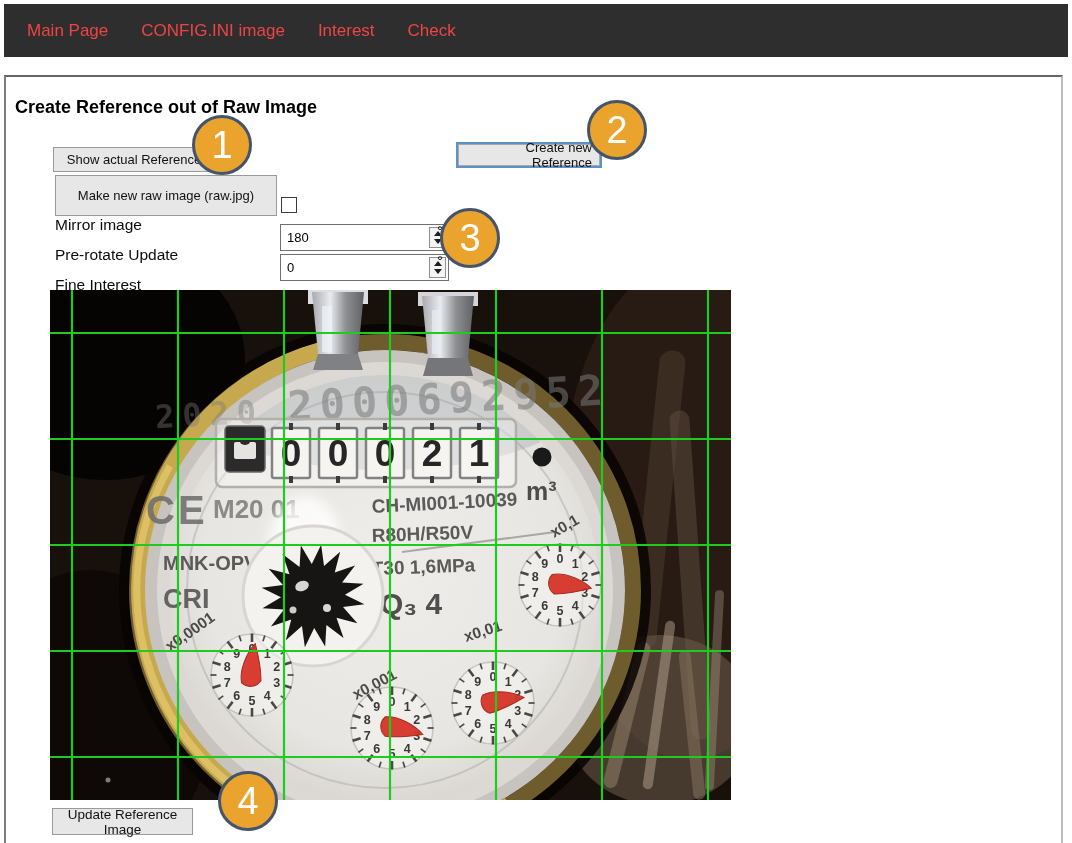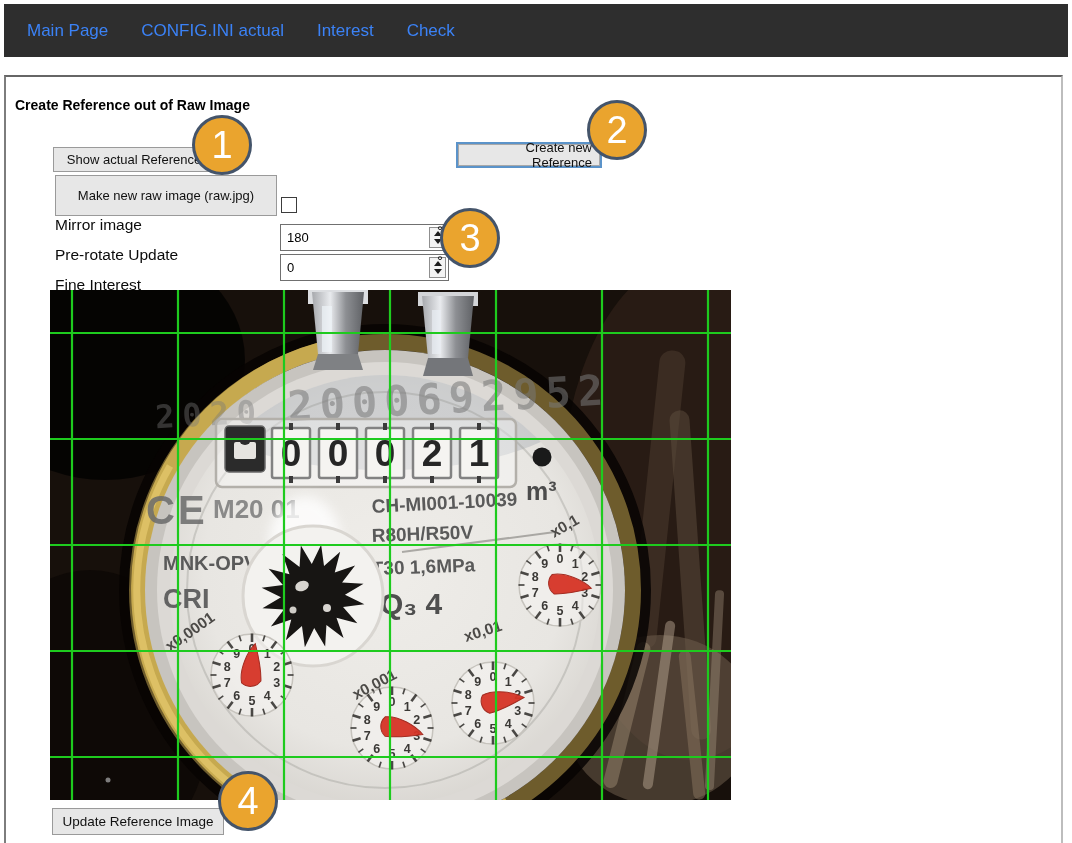--- a/index.html
+++ b/index.html
@@ -1,33 +1,33 @@
 <!DOCTYPE html>
 <html><head>
 <meta charset="utf-8">
 <style>
   html,body{margin:0;padding:0;background:#fff;}
   .page{position:relative;width:1072px;height:843px;overflow:hidden;background:#fff;
         font-family:"Liberation Sans",sans-serif;}
   
   .nav{position:absolute;left:4px;top:4px;width:1064px;height:53px;background:#2e2e2e;
        display:flex;align-items:center;gap:33px;padding-left:23px;box-sizing:border-box;}
-  .nav a{color:#3b82f6;font-size:17px;text-decoration:none;white-space:nowrap;cursor:pointer;}
+  .nav a{color:#ef4444;font-size:17px;text-decoration:none;white-space:nowrap;cursor:pointer;}
   
   .frame{position:absolute;left:4px;top:75px;width:1059px;height:860px;background:#fff;
          border:2px solid;border-color:#666 #bdbdbd #bdbdbd #7d7d7d;box-sizing:border-box;}
-  .title{position:absolute;left:15px;top:97px;font-size:14px;font-weight:bold;color:#000;}
+  .title{position:absolute;left:15px;top:97px;font-size:18px;font-weight:bold;color:#000;}
   .btn{position:absolute;box-sizing:border-box;background:#e7e7e7;border:1px solid #9a9a9a;
        font-size:13px;color:#111;display:flex;align-items:center;justify-content:center;
        font-family:"Liberation Sans",sans-serif;cursor:pointer;padding:0 8px;}
   .btn-show{left:53px;top:147px;width:162px;height:25px;}
   .btn-create{left:456px;top:142px;width:146px;height:26px;border:2px solid #5b93c9;
               box-shadow:inset 0 0 0 1px #a8a8a8;text-align:right;}
   .btn-raw{left:55px;top:175px;width:222px;height:41px;}
-  .btn-update{left:52px;top:808px;width:172px;height:27px;font-size:13.5px;}
+  .btn-update{left:52px;top:808px;width:141px;height:27px;font-size:13.5px;}
   .lbl{position:absolute;font-size:15.5px;color:#0b0b0b;margin-top:20px;}
   .lbl-mirror{left:55px;top:196px;}
   .lbl-prerotate{left:55px;top:226px;}
   .lbl-fine{left:55px;top:256px;}
   .checkbox{position:absolute;left:281px;top:197px;width:16px;height:16px;background:#fff;
             border:1.5px solid #3c3c3c;box-sizing:border-box;cursor:pointer;}
   .numwrap{position:absolute;width:169px;height:27px;box-sizing:border-box;}
   .numwrap.n1{left:280px;top:224px;}
   .numwrap.n2{left:280px;top:254px;}
   .numinput{width:100%;height:100%;box-sizing:border-box;border:1px solid #707070;
@@ -51,21 +51,21 @@
   .c3{left:440px;top:208px;} .c4{left:218px;top:771px;}
   svg text{font-family:"Liberation Sans",sans-serif;}
 </style>
 </head>
 <body>
 
 <div class="page">
 
   <div class="nav">
     <a>Main Page</a>
-    <a>CONFIG.INI actual</a>
+    <a>CONFIG.INI image</a>
     <a>Interest</a>
     <a>Check</a>
   </div>
 
   <div class="frame"></div>
   <div class="title">Create Reference out of Raw Image</div>
 
   <button class="btn btn-show">Show actual Reference</button>
   <button class="btn btn-create">Create new Reference</button>
   <button class="btn btn-raw">Make new raw image (raw.jpg)</button>

